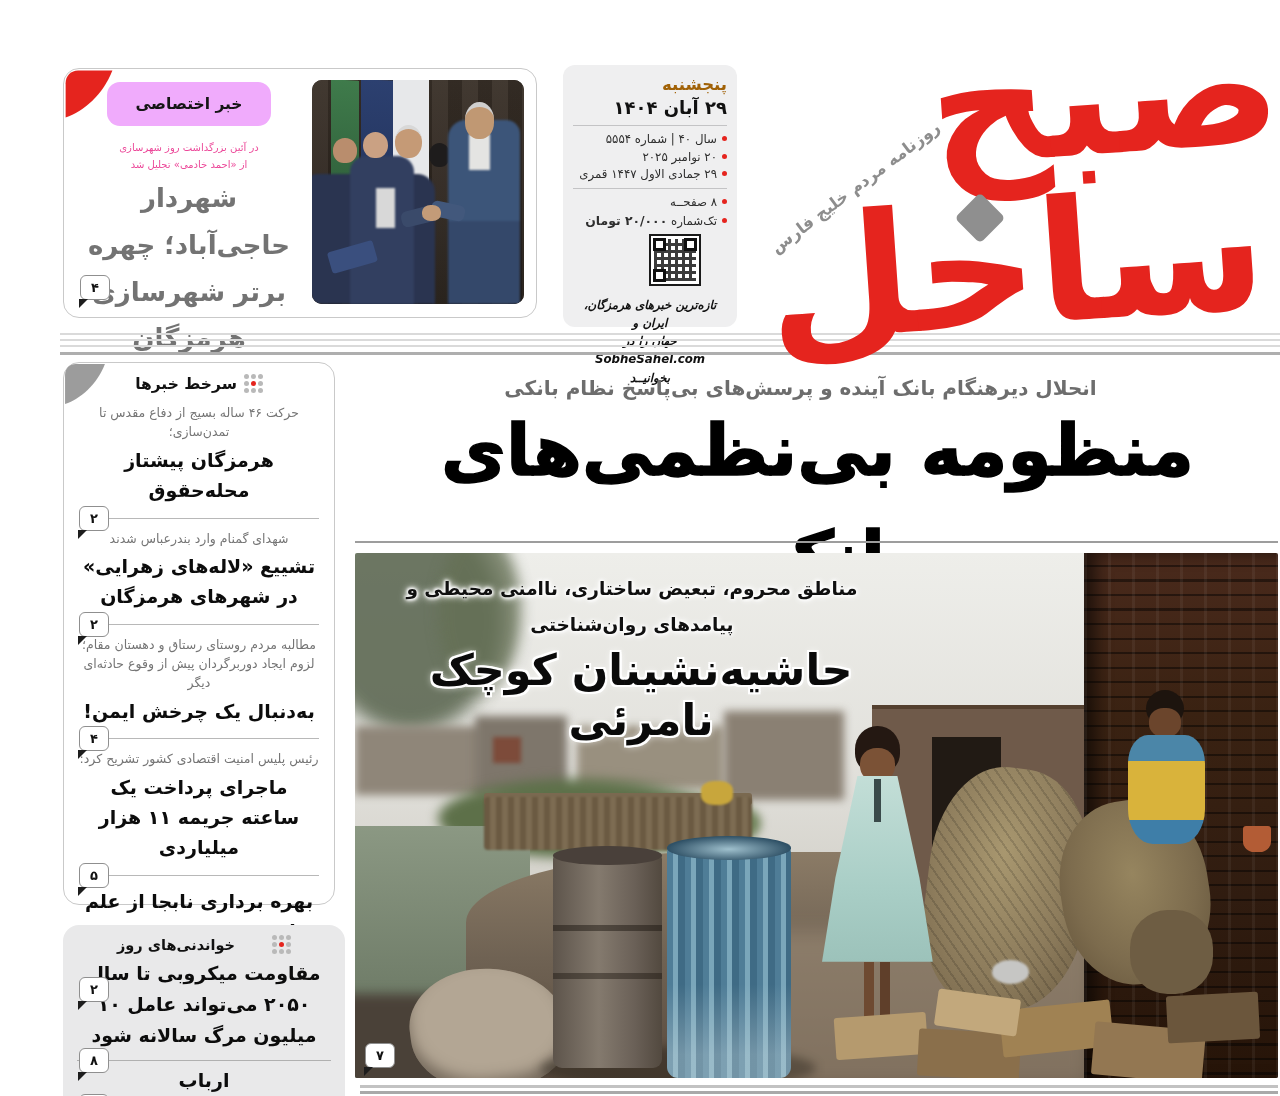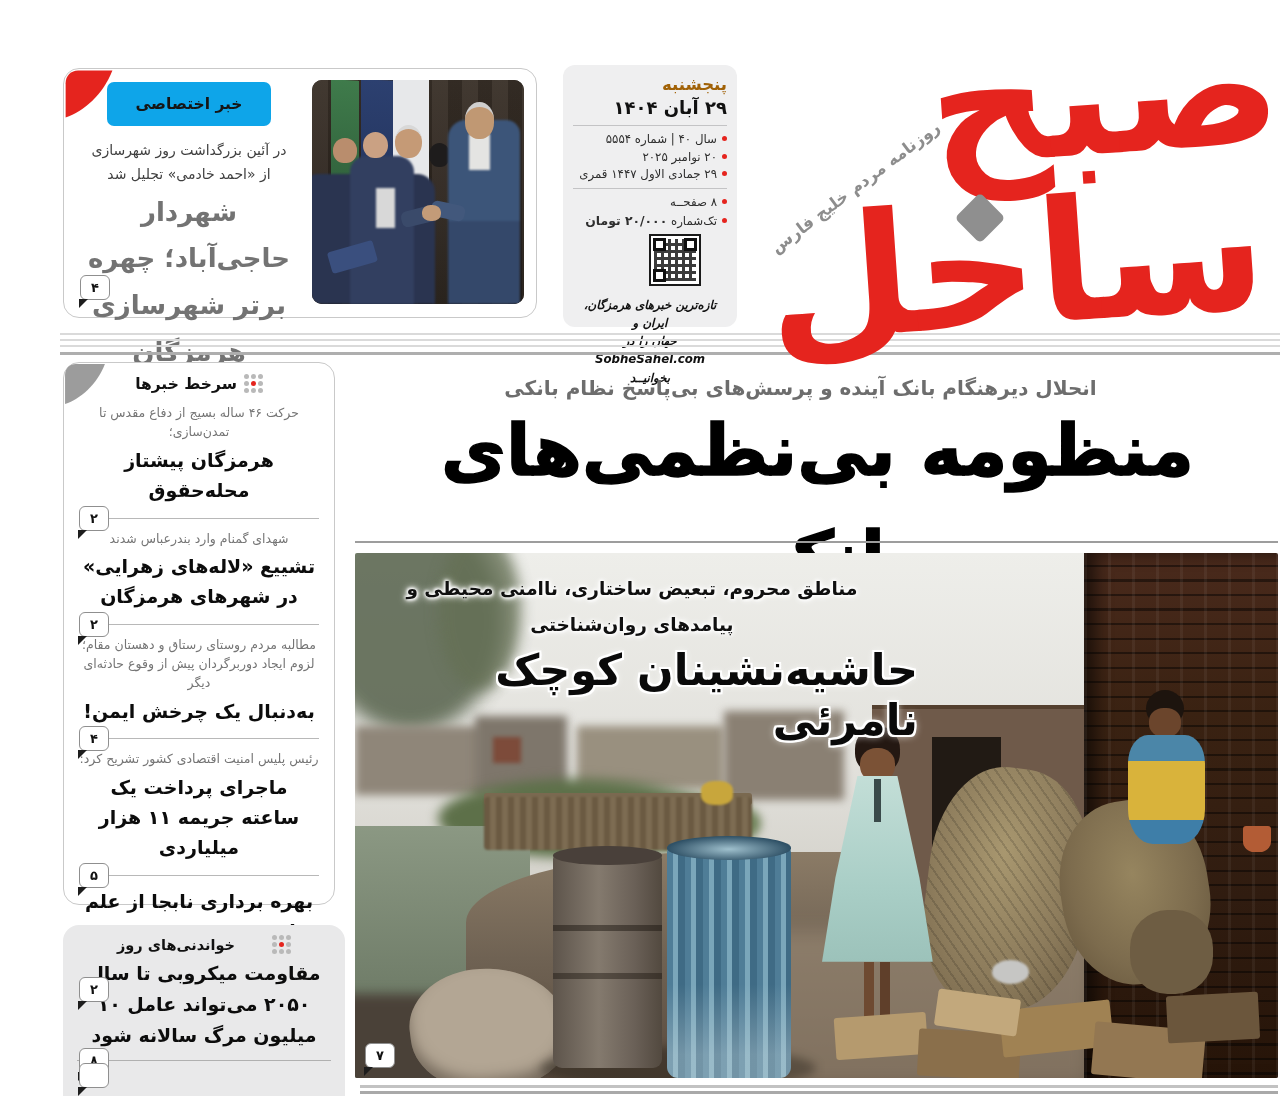--- a/index.html
+++ b/index.html
@@ -22,23 +22,23 @@
   .dots i{width:5px;height:5px;border-radius:50%;background:#b9b9b9;}
   .dots i:nth-child(5){background:#e5241e;}
 
   
   .exclusive{left:63px;top:68px;width:474px;height:250px;border:1.5px solid #c9c9c9;
              border-radius:16px;background:#fff;box-sizing:border-box;}
   .ex-inner{display:flex;height:100%;padding:11px 12px;box-sizing:border-box;gap:10px;}
   .ex-photo{width:212px;height:224px;border-radius:10px;overflow:hidden;position:relative;
             background:#2e2721;flex-shrink:0;}
   .ex-text{flex:1;text-align:center;position:relative;padding-top:2px;}
-  .badge{display:inline-block;background:#0ea5e9;border-radius:7px;padding:13px 28px;
+  .badge{display:inline-block;background:#f0abfc;border-radius:13px;padding:13px 28px;
          font-weight:bold;font-size:15.5px;color:#151515;}
-  .ex-kicker{color:#404040;font-size:14px;line-height:1.7;margin-top:13px;}
+  .ex-kicker{color:#ec4899;font-size:10px;line-height:1.7;margin-top:13px;}
   .ex-headline{font-size:26px;font-weight:bold;color:#737373;line-height:1.8;margin-top:2px;}
   .ex-text .tab{position:absolute;left:4px;bottom:6px;}
 
   
   .xp{position:absolute;}
   .xp-panel{inset:0;background:linear-gradient(180deg,#3a3129 0%,#2c241d 60%,#201a14 100%);}
   .xp-wood{inset:0;background:repeating-linear-gradient(90deg,rgba(255,255,255,.04) 0 16px,rgba(0,0,0,.12) 16px 30px);}
   .xp-flag-green{left:9%;top:0;width:13%;height:56%;background:linear-gradient(180deg,#3f7b4b,#2f5e3a);transform:skewY(4deg);}
   .xp-flag-navy{left:23%;top:0;width:15%;height:62%;background:linear-gradient(180deg,#2c4070,#22325a);transform:skewY(2deg);}
   .xp-flag-white{left:38%;top:0;width:17%;height:64%;background:#e7e8ea;}
@@ -188,21 +188,21 @@
   .ph-brick1{left:52%;top:88%;width:10%;height:8%;background:#b59a6e;border-radius:3px;transform:rotate(-4deg);}
   .ph-brick2{left:61%;top:91%;width:11%;height:9%;background:#8a6f4b;border-radius:3px;transform:rotate(3deg);}
   .ph-brick3{left:70%;top:86%;width:12%;height:9%;background:#a08253;border-radius:3px;transform:rotate(-6deg);}
   .ph-brick4{left:80%;top:90%;width:12%;height:10%;background:#937752;border-radius:3px;transform:rotate(5deg);}
   .ph-brick5{left:88%;top:84%;width:10%;height:9%;background:#6b563c;border-radius:3px;transform:rotate(-3deg);}
   .ph-brick6{left:63%;top:84%;width:9%;height:7%;background:#c2a87c;border-radius:3px;transform:rotate(8deg);}
 
   .ph-kickers{left:1.5%;top:3.5%;width:57%;text-align:center;z-index:10;}
   .ph-kickers div{font-size:18.5px;font-weight:bold;color:#101010;line-height:1.9;
         text-shadow:0 0 4px #fff,0 0 7px #fff,1px 1px 3px #fff,-1px -1px 3px #fff,0 0 10px #fff;}
-  .ph-headline{left:1%;top:17.5%;width:60%;text-align:right;font-size:43px;font-weight:bold;color:#0a0a0a;
+  .ph-headline{left:1%;top:17.5%;width:60%;text-align:center;font-size:43px;font-weight:bold;color:#0a0a0a;
         z-index:10;letter-spacing:-1px;
         text-shadow:2px 0 0 #fff,-2px 0 0 #fff,0 2px 0 #fff,0 -2px 0 #fff,2px 2px 0 #fff,
                     -2px -2px 0 #fff,2px -2px 0 #fff,-2px 2px 0 #fff,0 0 8px #fff;}
   .ph-tab{left:10px;bottom:10px;position:absolute;z-index:10;}
 
   .brule1{left:360px;top:1085px;width:918px;height:3px;background:#c2c2c2;}
   .brule2{left:360px;top:1091px;width:918px;height:3px;background:#a9a9a9;}
 </style>
 </head>
 <body>
@@ -356,20 +356,21 @@
         </span>
       <span>خواندنی‌های روز</span>
     </div>
     <div class="read-item">
       <div class="read-headline">مقاومت میکروبی تا سال ۲۰۵۰ می‌تواند عامل ۱۰ میلیون مرگ سالانه شود</div>
       <span class="tab">
           <span>۸</span>
         </span>
     </div>
     <div class="read-item last">
+      <div class="read-headline">ارباب</div>
       <span class="tab"></span>
     </div>
   </aside>
 
   <div class="abs lead-kicker">انحلال دیرهنگام بانک آینده و پرسش‌های بی‌پاسخ نظام بانکی</div>
   <div class="abs lead-headline">منظومه بی‌نظمی‌های بانکی</div>
 
   <div class="abs lead-rule"></div>
 
   <div class="photo">

